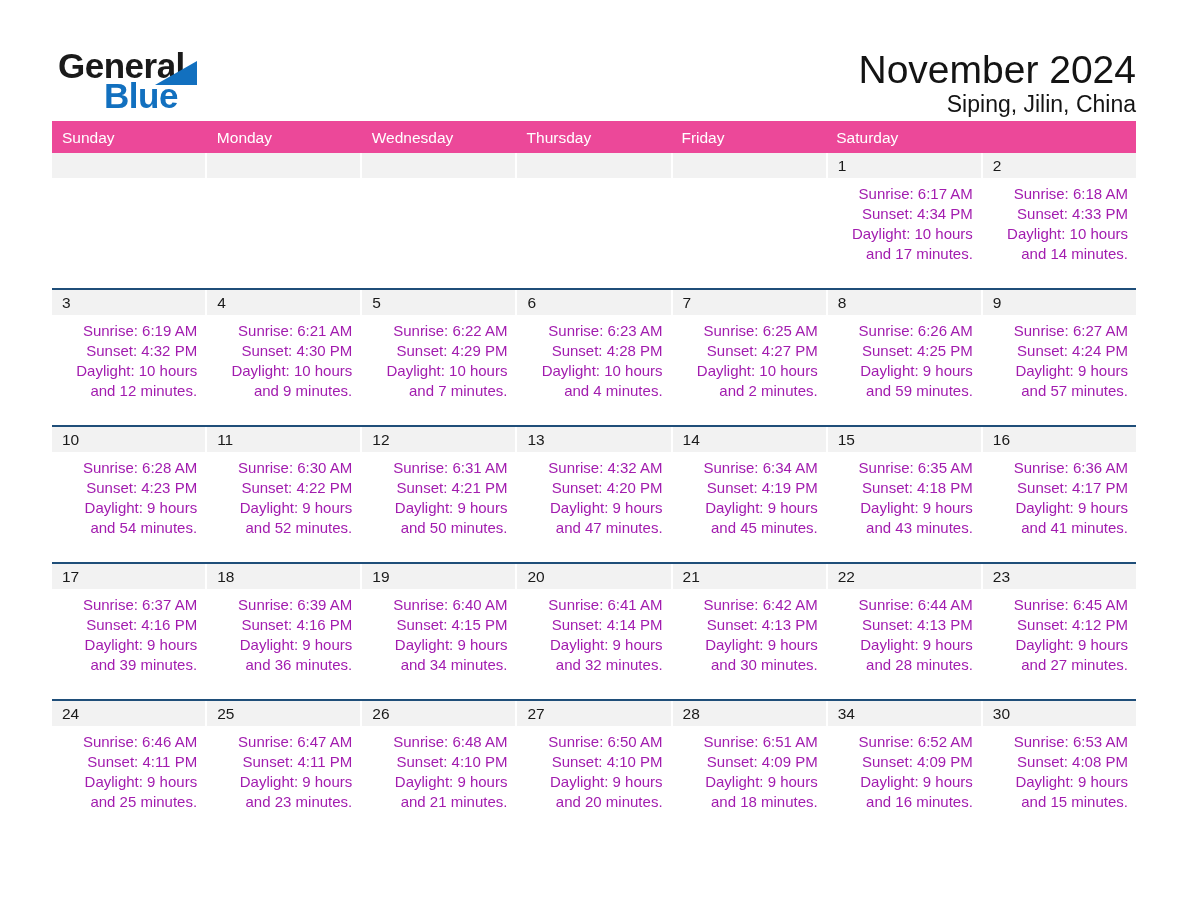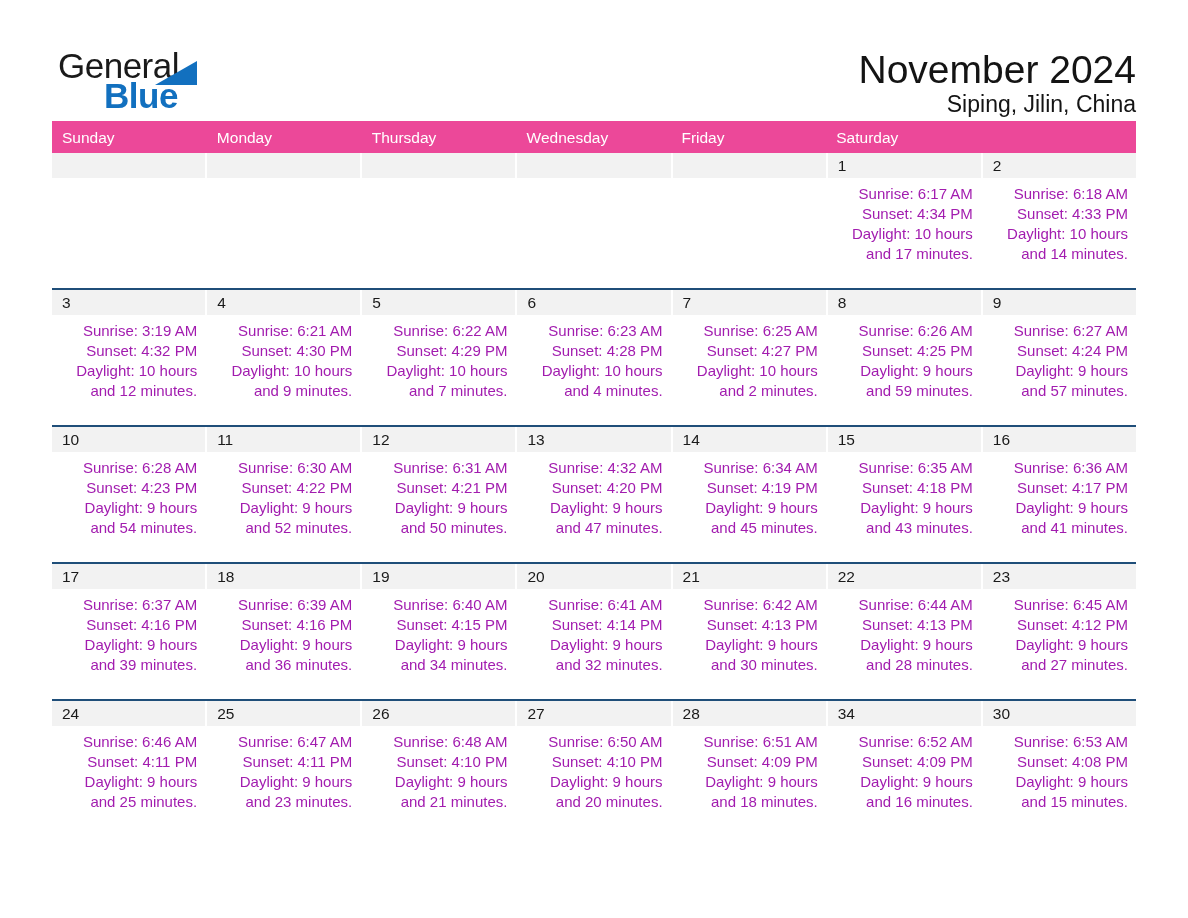--- a/index.html
+++ b/index.html
@@ -37,21 +37,21 @@
     width: 150px;
     height: 70px;
     line-height: 1;
     user-select: none;
   }
   .logo-general {
     font-size: 35px;
     color: #1a1a1a;
     letter-spacing: -0.5px;
     display: block;
-    font-weight: 400;
+    font-weight: 700;
   }
   .logo-blue {
     font-size: 35px;
     color: #1270bf;
     letter-spacing: -0.5px;
     display: block;
     margin-left: 46px;
     margin-top: -5px;
     font-weight: 700;
   }
@@ -153,22 +153,22 @@
       <div class="cal-subtitle">Siping, Jilin, China</div>
     </div>
 
   </div>
 
   <div class="calendar">
 
     <div class="weekdays">
       <div class="weekday">Sunday</div>
       <div class="weekday">Monday</div>
+      <div class="weekday">Wednesday</div>
       <div class="weekday">Thursday</div>
-      <div class="weekday">Wednesday</div>
       <div class="weekday">Friday</div>
       <div class="weekday">Saturday</div>
     </div>
 
     <div id="weeks-container">
         <div class="week first">
           <div class="cell empty">
             <div class="daynum-band"></div>
           </div>
           <div class="cell empty">
@@ -199,21 +199,21 @@
               <div>Sunset: 4:33 PM</div>
               <div>Daylight: 10 hours</div>
               <div>and 14 minutes.</div>
             </div>
           </div>
         </div>
         <div class="week">
           <div class="cell">
             <div class="daynum-band">3</div>
             <div class="details">
-              <div>Sunrise: 3:19 AM</div>
+              <div>Sunrise: 6:19 AM</div>
               <div>Sunset: 4:32 PM</div>
               <div>Daylight: 10 hours</div>
               <div>and 12 minutes.</div>
             </div>
           </div>
           <div class="cell">
             <div class="daynum-band">4</div>
             <div class="details">
               <div>Sunrise: 6:21 AM</div>
               <div>Sunset: 4:30 PM</div>

